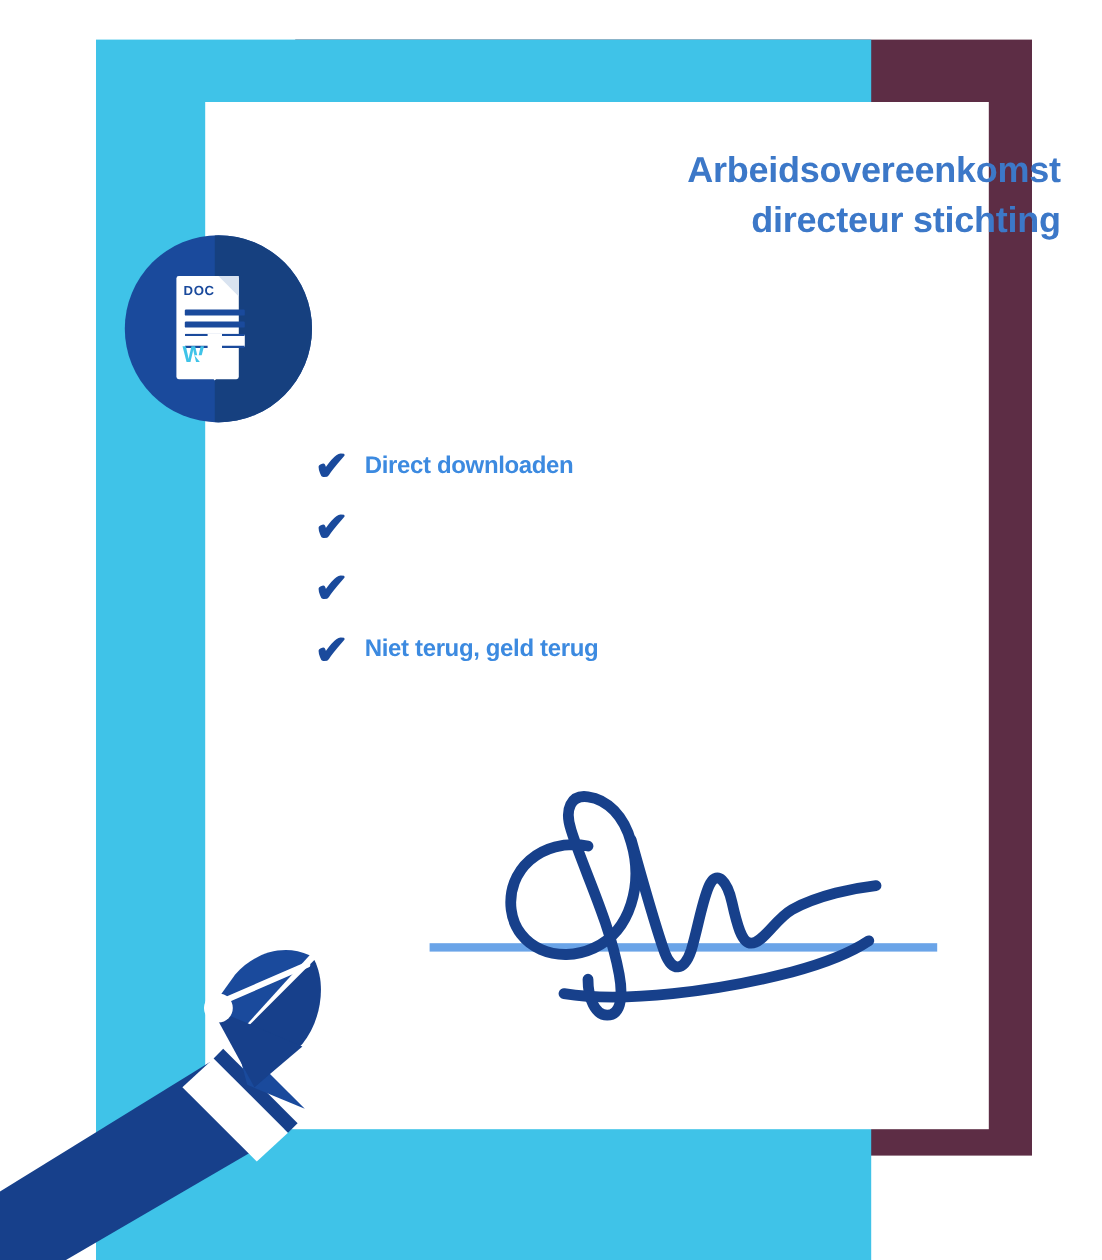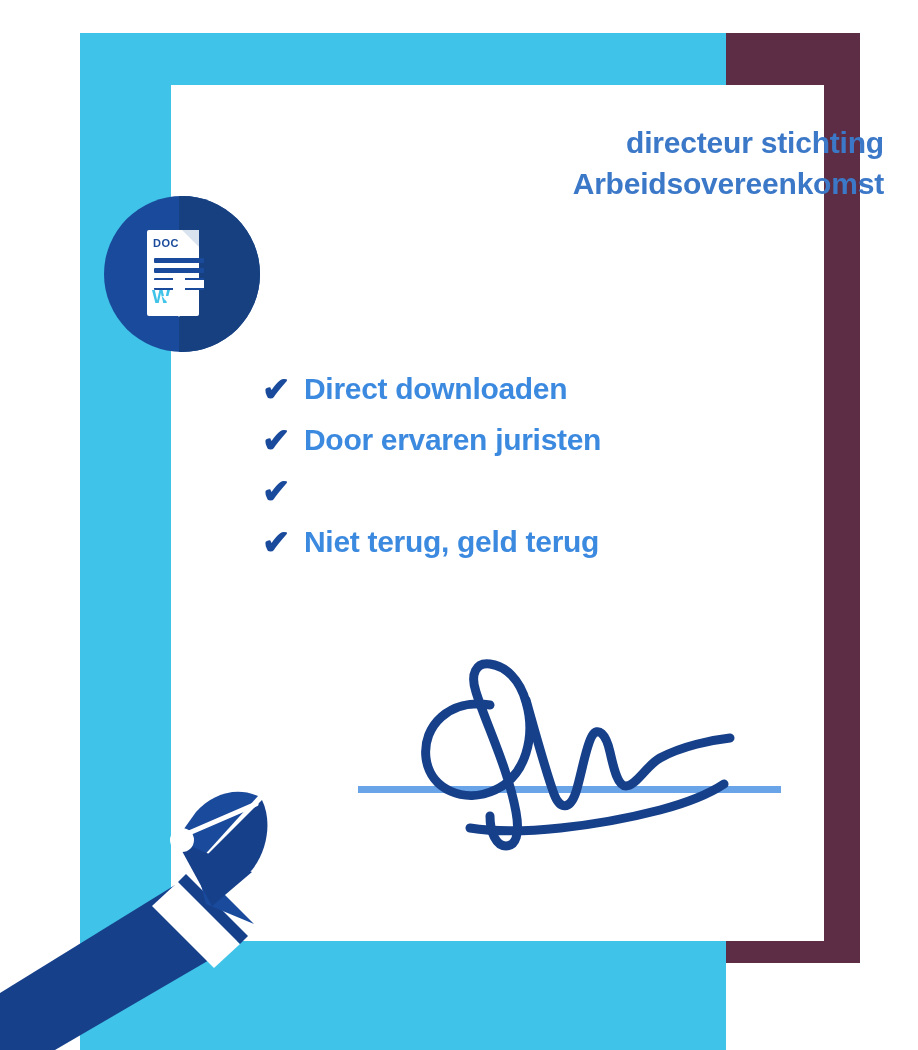--- a/index.html
+++ b/index.html
@@ -172,21 +172,21 @@
   }
   .check {
     width: 42px;
     font-size: 34px;
     font-weight: bold;
     color: #1a4a9c;
     line-height: 1;
     flex: 0 0 42px;
   }
   .bullet-label {
-    font-size: 30px;
+    font-size: 20px;
     font-weight: bold;
     color: #3c8ae0;
     letter-spacing: -0.3px;
   }
 
   
   .sig-line {
     position: absolute;
     left: 358px;
     top: 786px;
@@ -212,22 +212,22 @@
 </head>
 <body>
 
 <div id="stage">
 
   <div class="plum-block"></div>
   <div class="cyan-block"></div>
   <div class="paper"></div>
 
   <div class="title">
+    <span class="line">Arbeidsovereenkomst</span>
     <span class="line">directeur stichting</span>
-    <span class="line">Arbeidsovereenkomst</span>
   </div>
 
   <div class="doc-badge">
     <div class="circle">
       <div class="shade"></div>
     </div>
     <div class="sheet">
       <div class="fold"></div>
       <div class="doc-tag">DOC</div>
       <div class="bar b1"></div>
@@ -241,21 +241,20 @@
     </div>
   </div>
 
   <div class="bullets">
     <div class="bullet-row">
       <span class="check">✔</span>
       <span class="bullet-label">Direct downloaden</span>
     </div>
     <div class="bullet-row">
       <span class="check">✔</span>
-      <span class="bullet-label">Door ervaren juristen</span>
     </div>
     <div class="bullet-row">
       <span class="check">✔</span>
     </div>
     <div class="bullet-row">
       <span class="check">✔</span>
       <span class="bullet-label">Niet terug, geld terug</span>
     </div>
   </div>
 

